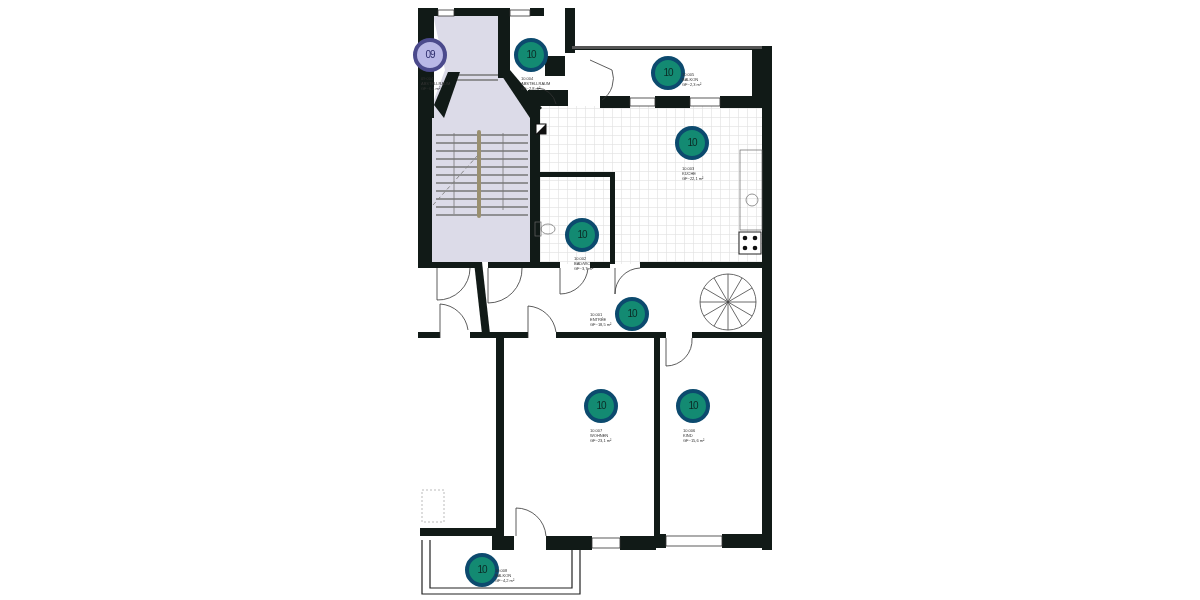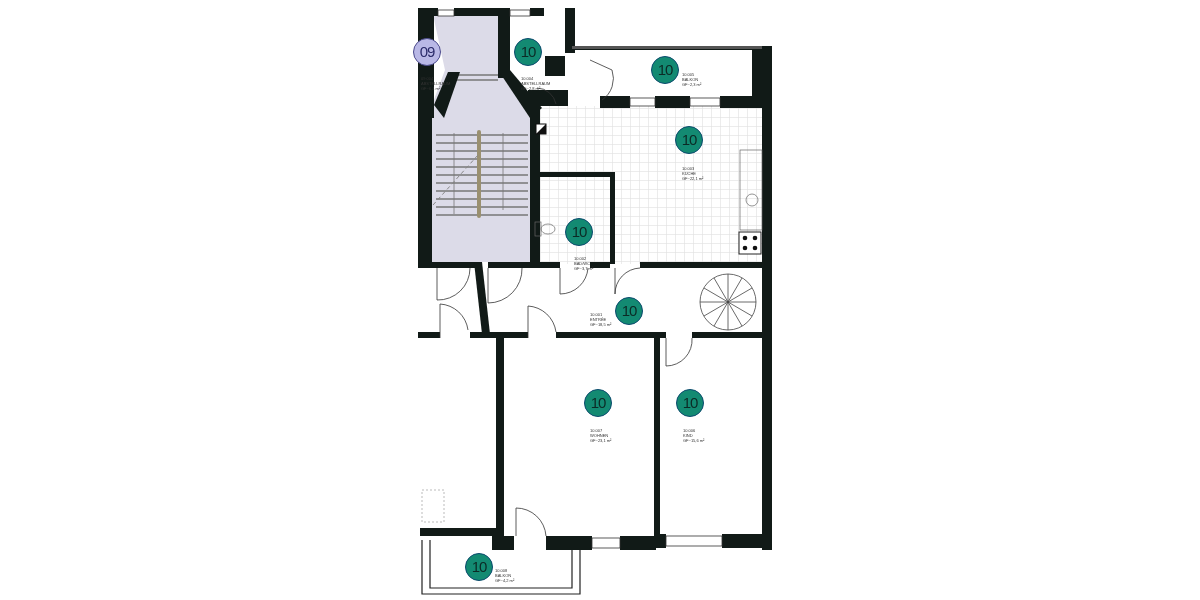--- a/index.html
+++ b/index.html
@@ -1,18 +1,18 @@
 <!DOCTYPE html>
 <html><head>
 <meta charset="utf-8">
 <style>
   html,body{margin:0;padding:0;background:#ffffff;}
   body{width:1200px;height:600px;position:relative;overflow:hidden;font-family:"Liberation Sans",sans-serif;}
   #plan{position:absolute;left:0;top:0;width:1200px;height:600px;}
-  .badge{position:absolute;width:26px;height:26px;border-radius:50%;background:#138a72;border:1px solid #0c4a6e;color:#0b2a25;font-size:15px;line-height:26px;text-align:center;letter-spacing:-1px;}
+  .badge{position:absolute;width:26px;height:26px;border-radius:50%;background:#138a72;border:4px solid #0c4a6e;color:#0b2a25;font-size:10px;line-height:26px;text-align:center;letter-spacing:-1px;}
   .badge.b09{background:#b9b8e6;border-color:#4b4a8c;color:#2a2a6a;}
   .lbl{position:absolute;font-size:4px;line-height:5px;color:#333;white-space:pre;}
   .lbl span{display:block;}
 </style>
 </head>
 <body>
 
 <svg id="plan" viewBox="0 0 1200 600" xmlns="http://www.w3.org/2000/svg">
   <defs>
     <pattern id="tiles" width="9" height="9" patternUnits="userSpaceOnUse">

